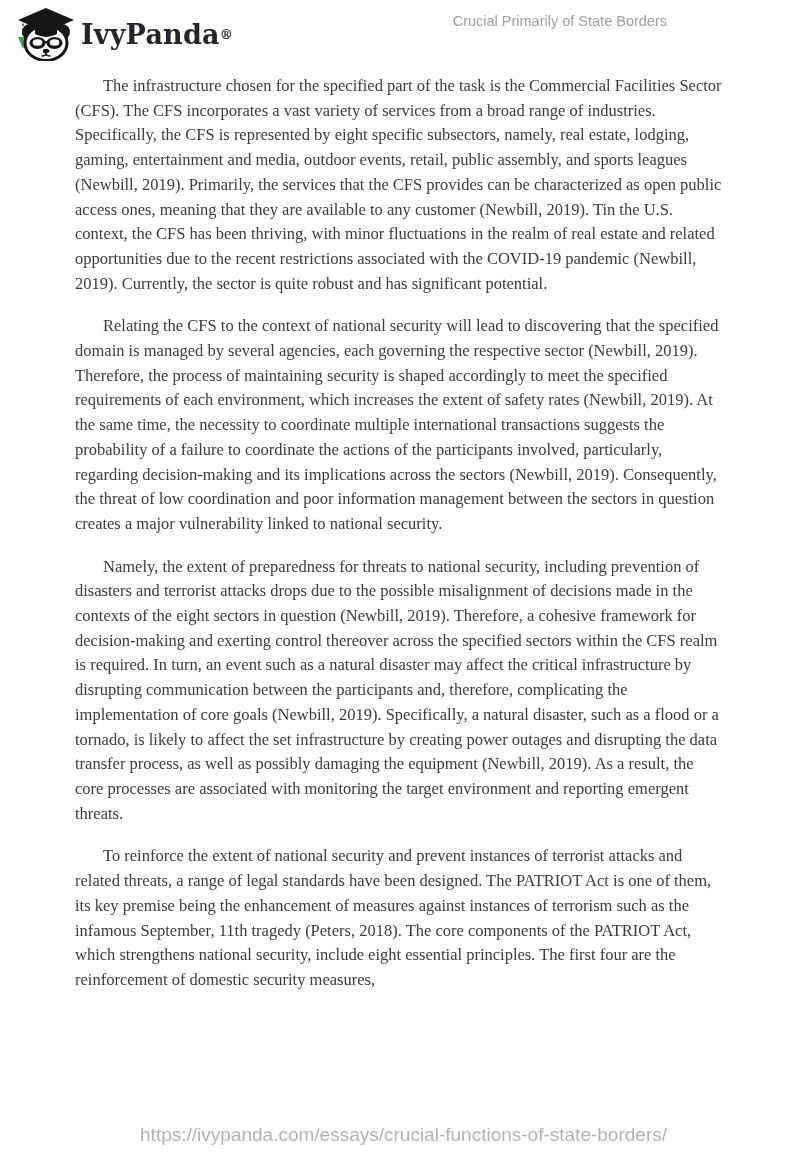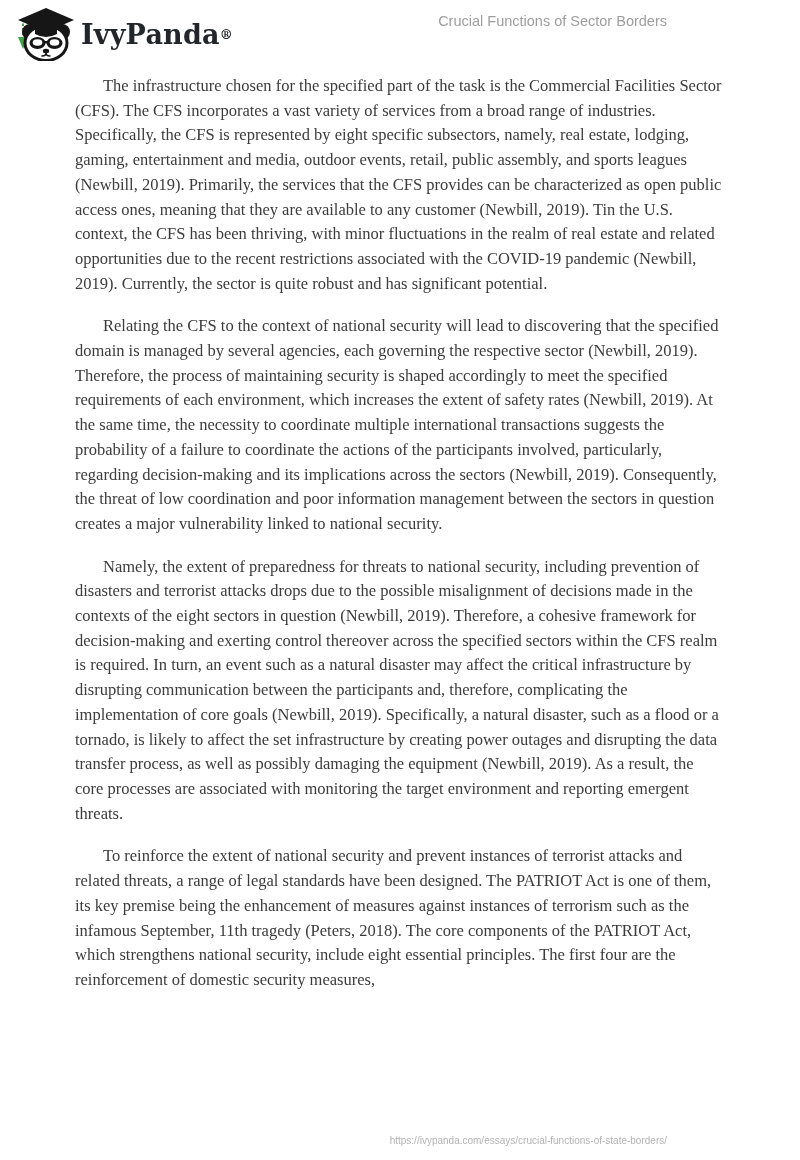--- a/index.html
+++ b/index.html
@@ -59,21 +59,21 @@
     line-height: 24.7px;
   }
   .content p {
     margin: 0 0 18px 0;
     text-indent: 28px;
     font-family: Liberation Serif, serif;
   }
   .footer {
     position: absolute;
     bottom: 14px; right: 33px;
-    font-size: 10px;
+    font-size: 19px;
     color: #b3b3b3;
   }
 </style>
 </head>
 <body>
 
 <div class="page">
 
   <div class="header">
 
@@ -97,21 +97,21 @@
         <ellipse cx="39.5" cy="35.5" rx="4.8" ry="3.2" fill="#ffffff"></ellipse>
         <rect x="28" y="34" width="6" height="2.4" fill="#161616"></rect>
 
         <ellipse cx="31" cy="44" rx="3.2" ry="2.2" fill="#161616"></ellipse>
         <path d="M31,46 Q31,49 27,49 M31,46 Q31,49 35,49" stroke="#161616" stroke-width="1.6" fill="none" stroke-linecap="round"></path>
       </svg>
       <span class="brand-text">IvyPanda</span>
         <span class="reg-mark">®</span>
     </div>
 
-    <div class="doc-title">Crucial Functions of Sector Borders</div>
+    <div class="doc-title">Crucial Primarily of State Borders</div>
   </div>
 
   <div class="content">
     <p>The infrastructure chosen for the specified part of the task is the Commercial Facilities Sector (CFS). The CFS incorporates a vast variety of services from a broad range of industries. Specifically, the CFS is represented by eight specific subsectors, namely, real estate, lodging, gaming, entertainment and media, outdoor events, retail, public assembly, and sports leagues (Newbill, 2019). Primarily, the services that the CFS provides can be characterized as open public access ones, meaning that they are available to any customer (Newbill, 2019). Tin the U.S. context, the CFS has been thriving, with minor fluctuations in the realm of real estate and related opportunities due to the recent restrictions associated with the COVID-19 pandemic (Newbill, 2019). Currently, the sector is quite robust and has significant potential.</p>
     <p>Relating the CFS to the context of national security will lead to discovering that the specified domain is managed by several agencies, each governing the respective sector (Newbill, 2019). Therefore, the process of maintaining security is shaped accordingly to meet the specified requirements of each environment, which increases the extent of safety rates (Newbill, 2019). At the same time, the necessity to coordinate multiple international transactions suggests the probability of a failure to coordinate the actions of the participants involved, particularly, regarding decision-making and its implications across the sectors (Newbill, 2019). Consequently, the threat of low coordination and poor information management between the sectors in question creates a major vulnerability linked to national security.</p>
     <p>Namely, the extent of preparedness for threats to national security, including prevention of disasters and terrorist attacks drops due to the possible misalignment of decisions made in the contexts of the eight sectors in question (Newbill, 2019). Therefore, a cohesive framework for decision-making and exerting control thereover across the specified sectors within the CFS realm is required. In turn, an event such as a natural disaster may affect the critical infrastructure by disrupting communication between the participants and, therefore, complicating the implementation of core goals (Newbill, 2019). Specifically, a natural disaster, such as a flood or a tornado, is likely to affect the set infrastructure by creating power outages and disrupting the data transfer process, as well as possibly damaging the equipment (Newbill, 2019). As a result, the core processes are associated with monitoring the target environment and reporting emergent threats.</p>
     <p>To reinforce the extent of national security and prevent instances of terrorist attacks and related threats, a range of legal standards have been designed. The PATRIOT Act is one of them, its key premise being the enhancement of measures against instances of terrorism such as the infamous September, 11th tragedy (Peters, 2018). The core components of the PATRIOT Act, which strengthens national security, include eight essential principles. The first four are the reinforcement of domestic security measures,</p>
   </div>
 
   <div class="footer">

